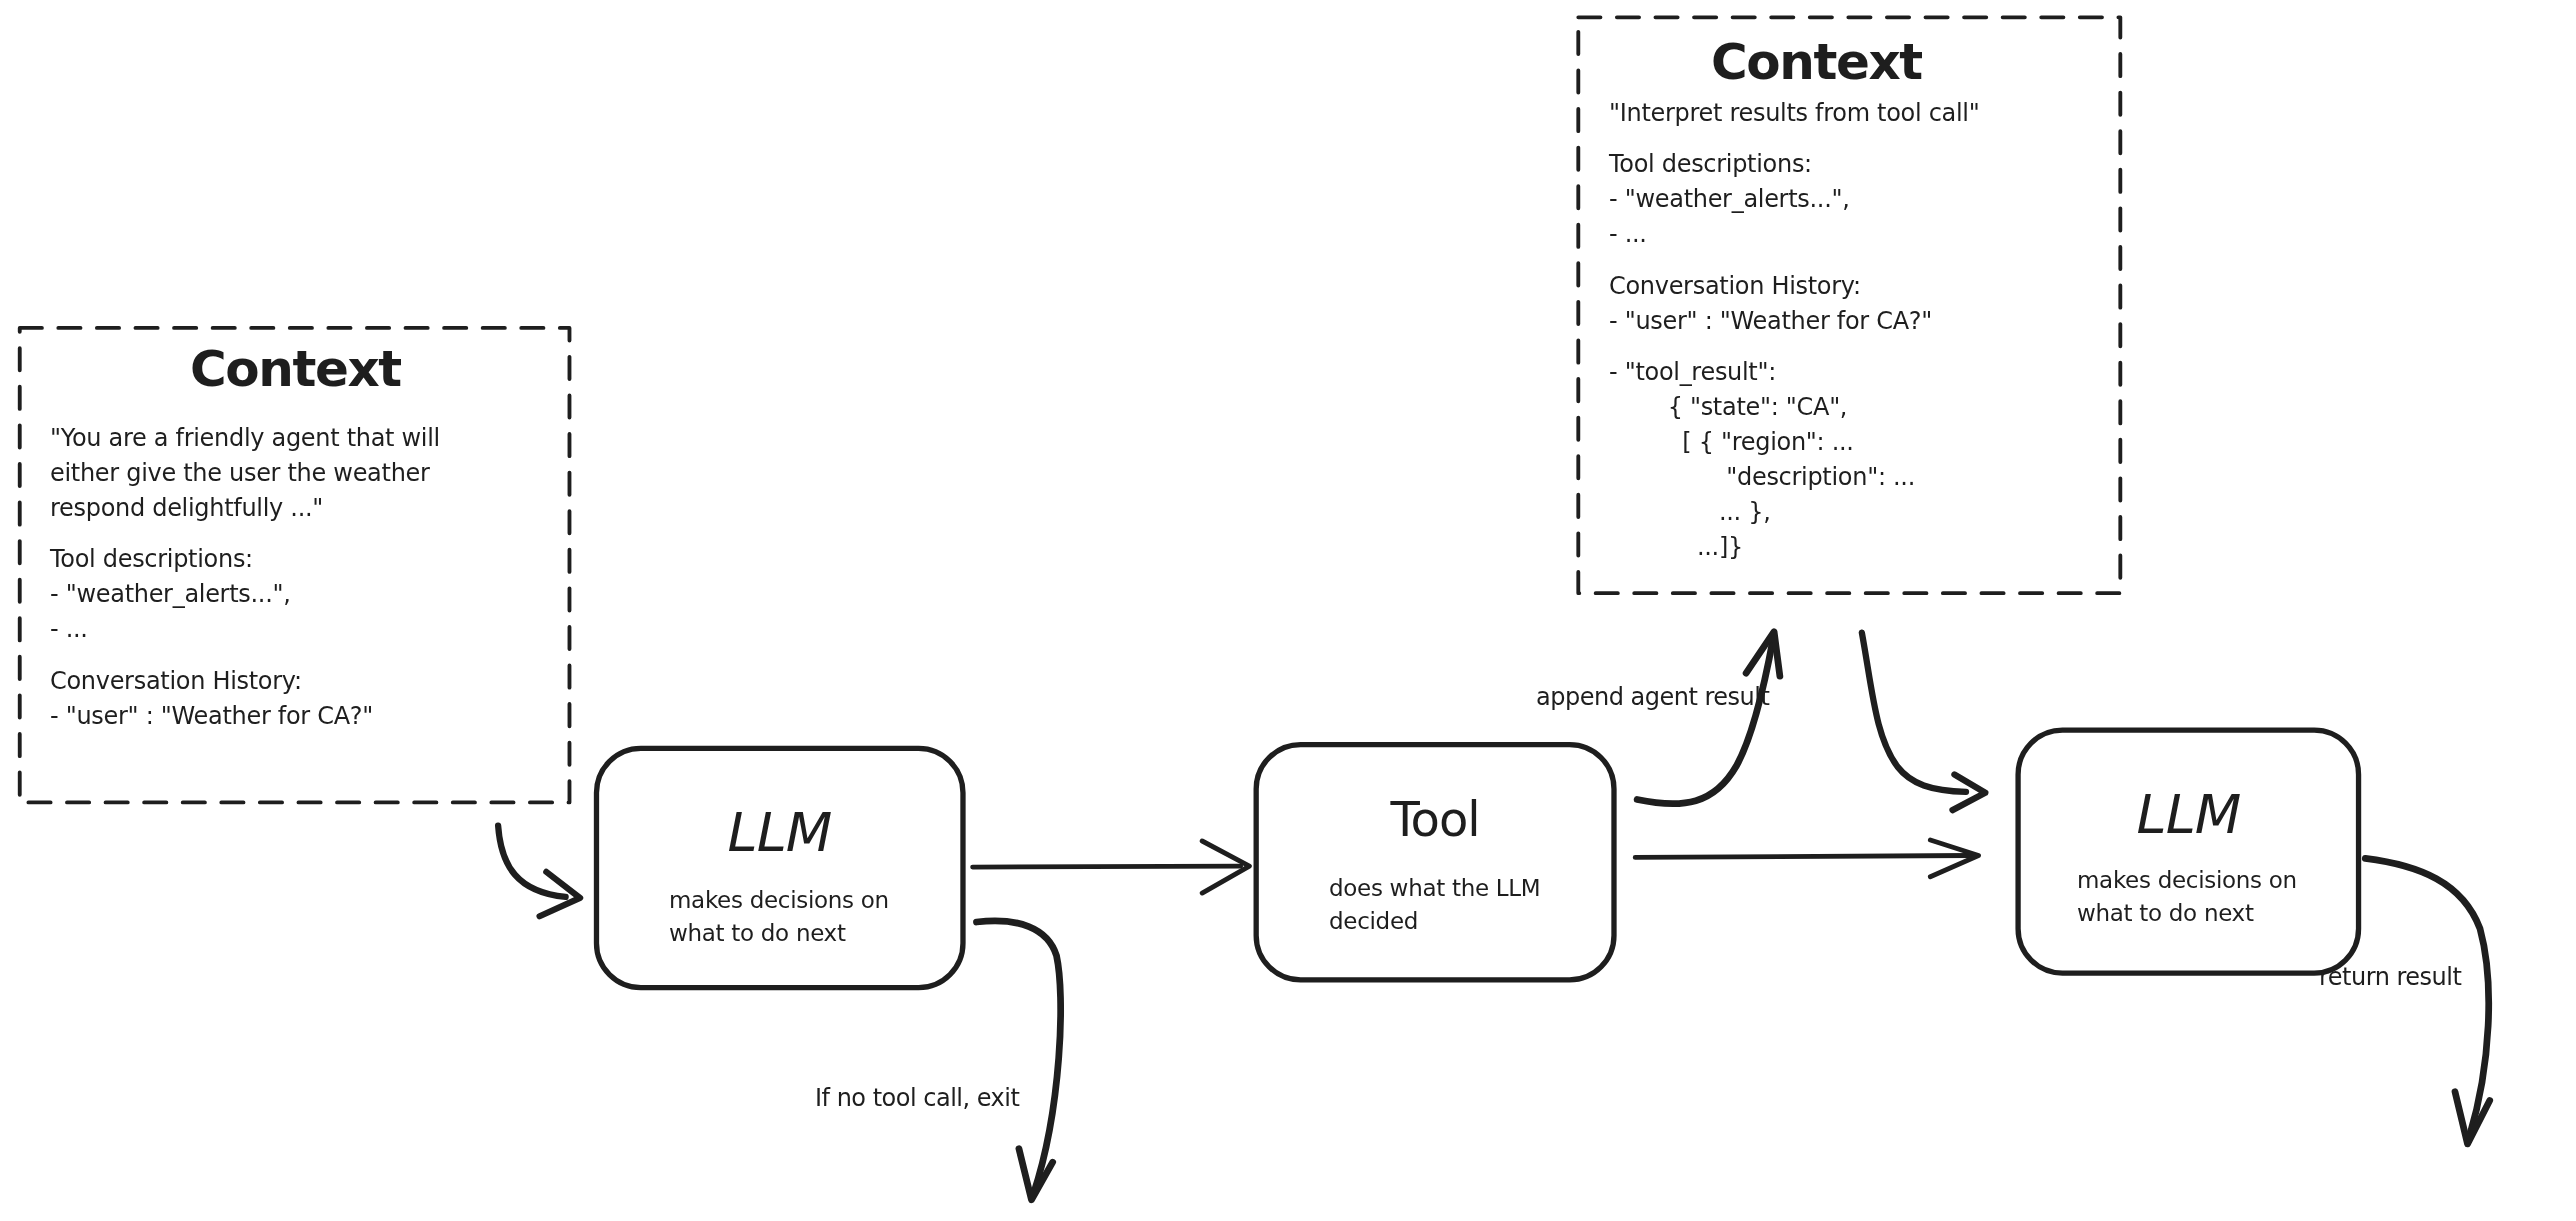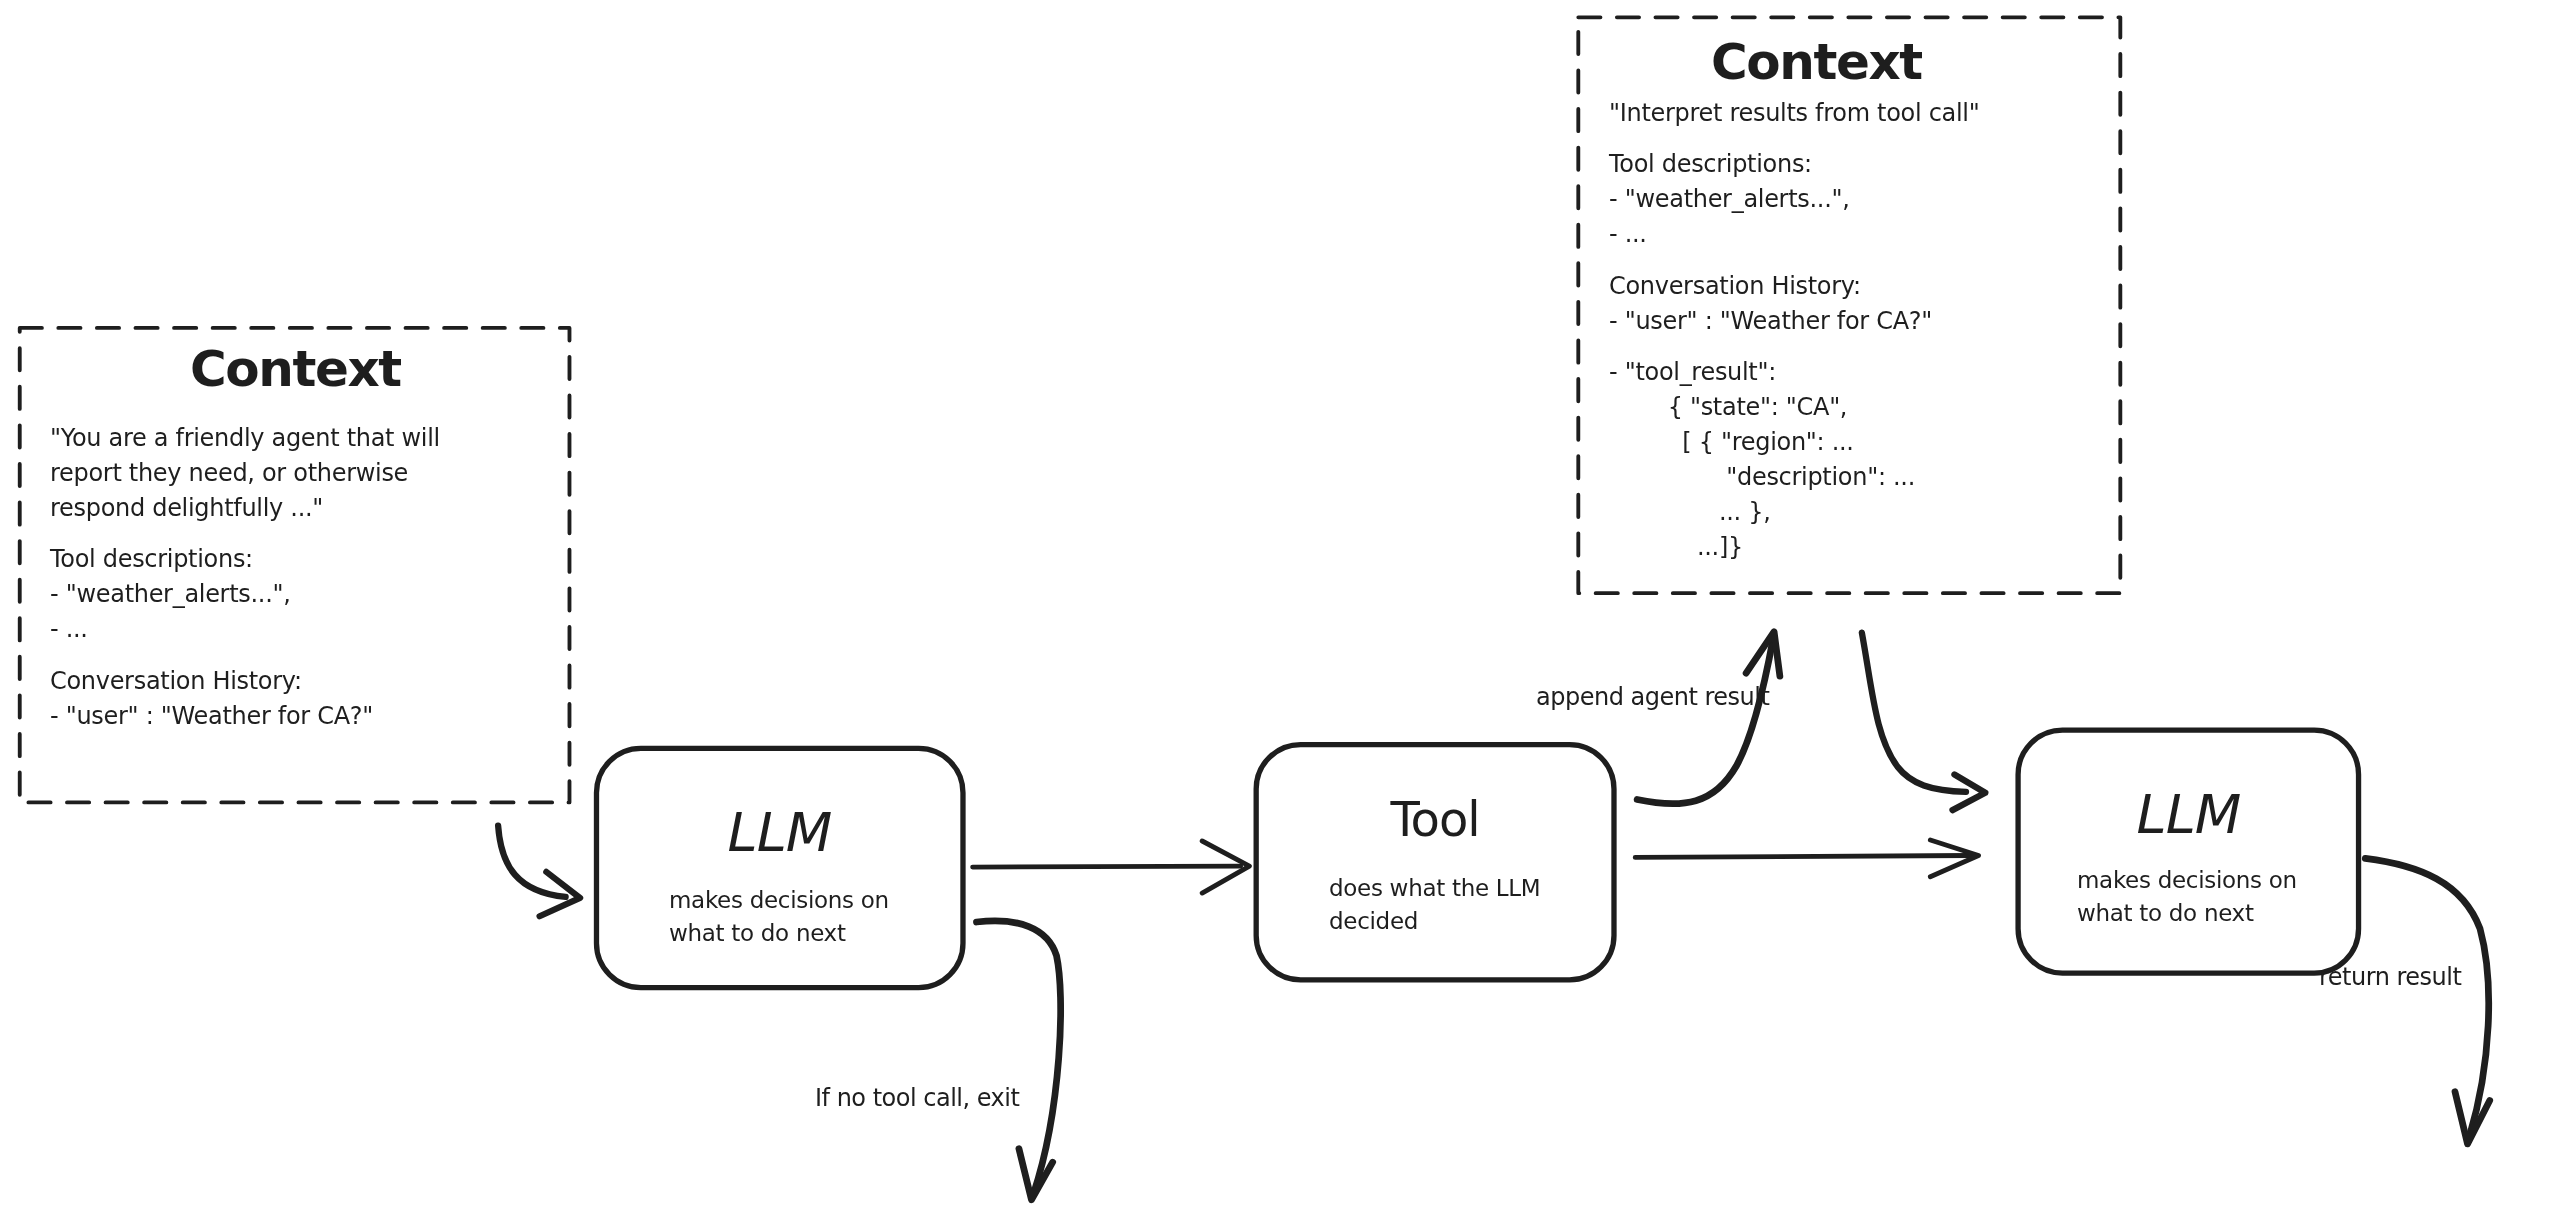--- a/index.html
+++ b/index.html
@@ -77,21 +77,21 @@
 
     <g stroke-width="7">
       <path d="M2452,890 C2508,897 2553,915 2571,963 C2586,1018 2582,1105 2560,1178"></path>
       <path d="M2545,1132 L2558,1186 L2581,1141"></path>
     </g>
   </svg>
 
   <div class="abs hw ctx-title" style="left:190px; top:340px;">Context</div>
   <div class="abs hw ctx-body" style="left:50px; top:421px; width:502px;">
       <div class="tline">"You are a friendly agent that will</div>
-      <div class="tline">report they need, or otherwise</div>
+      <div class="tline">either give the user the weather</div>
       <div class="tline">respond delightfully ..."</div>
       <div class="tgap"></div>
       <div class="tline">Tool descriptions:</div>
       <div class="tline">- "weather_alerts...",</div>
       <div class="tline">- ...</div>
       <div class="tgap"></div>
       <div class="tline">Conversation History:</div>
       <div class="tline">- "user" : "Weather for CA?"</div>
     </div>
 

